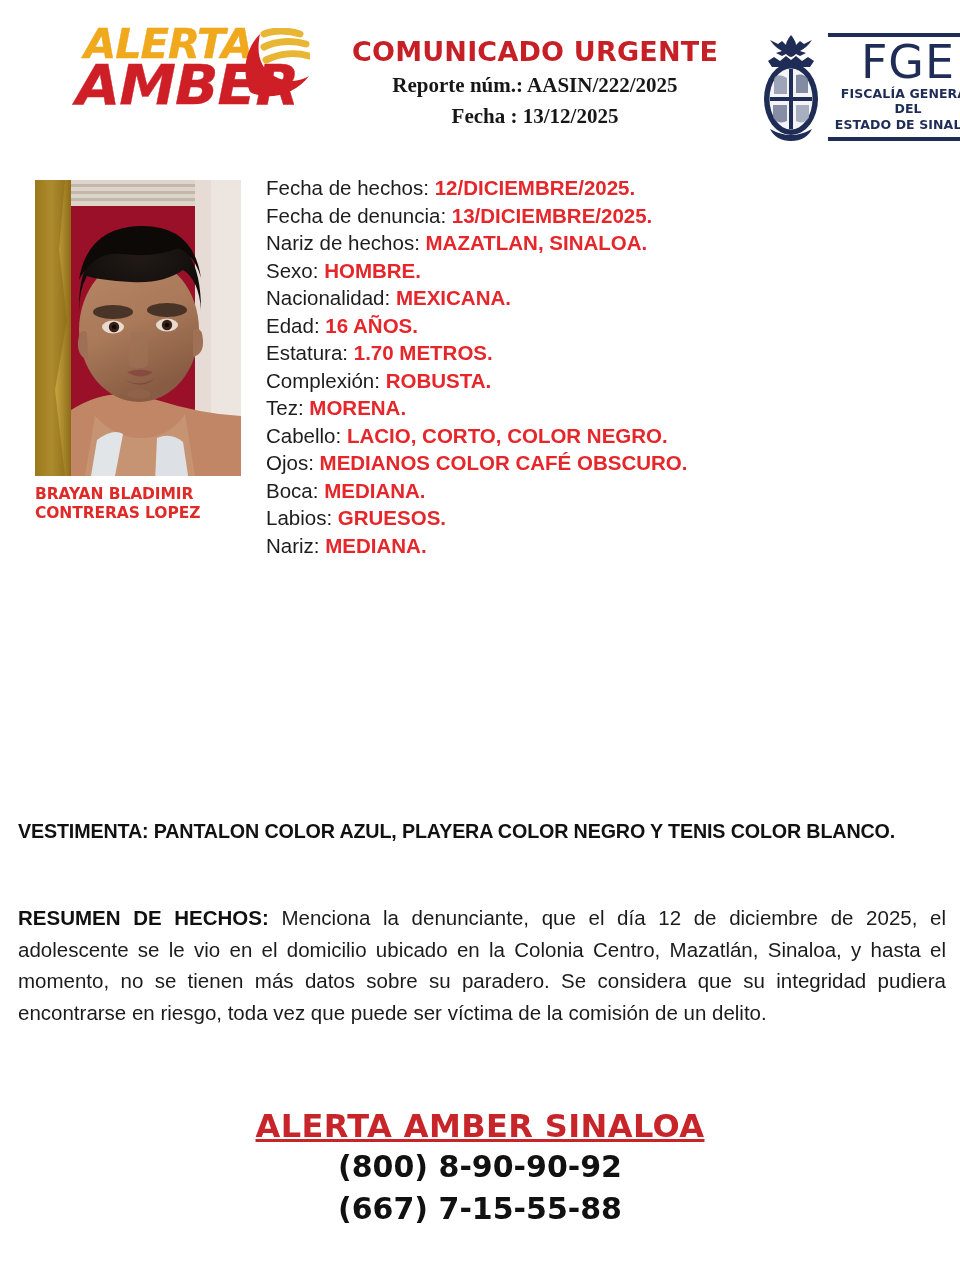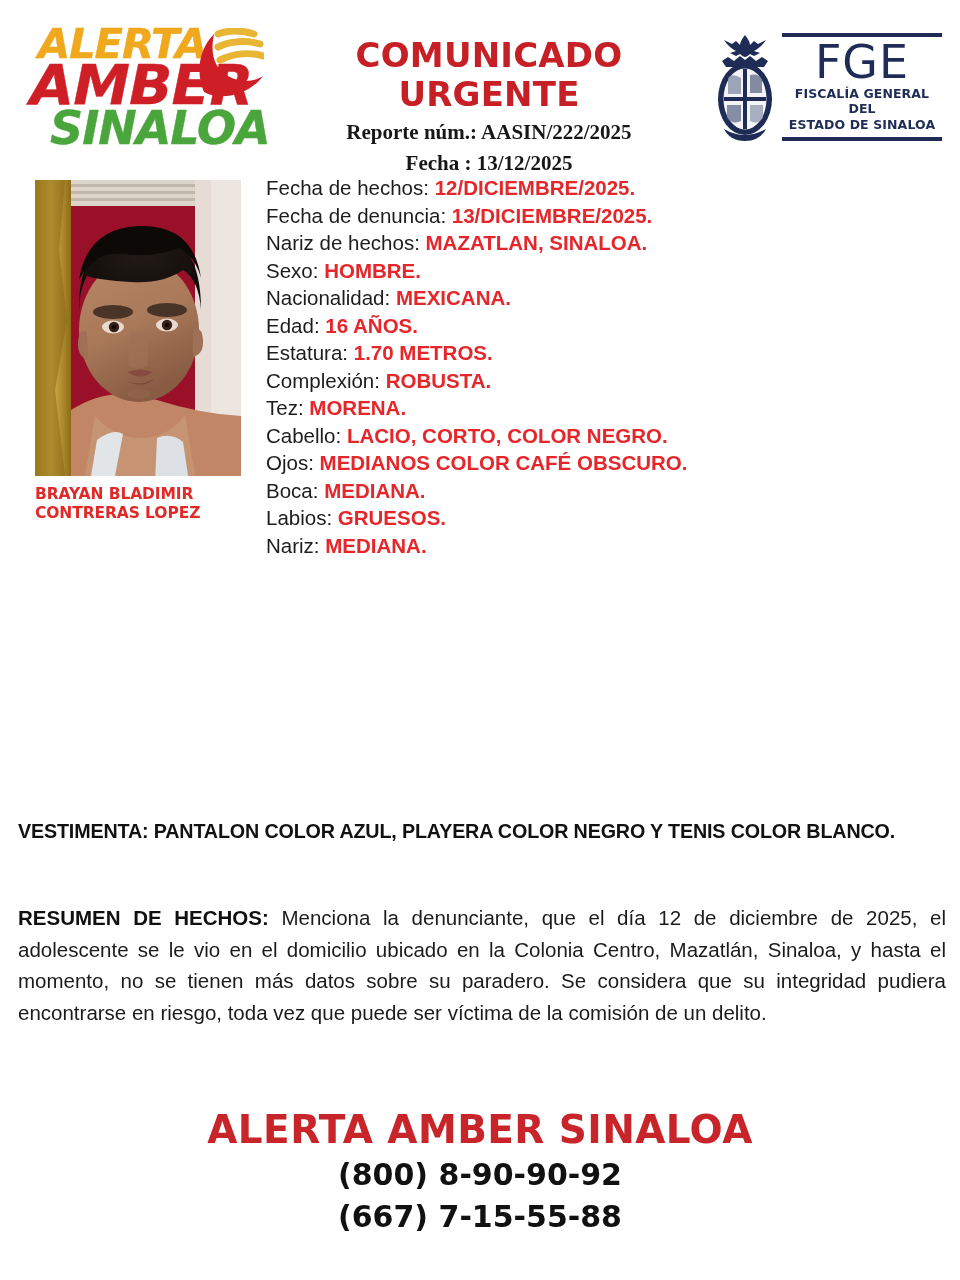--- a/index.html
+++ b/index.html
@@ -13,20 +13,21 @@
     overflow: hidden;
     position: relative;
   }
 
   
   .header {
     position: relative;
     height: 158px;
     display: flex;
     align-items: flex-start;
+    margin-left: 46px;
   }
 
   
   .amber-logo {
     position: absolute;
     left: 28px;
     top: 24px;
     width: 232px;
     height: 132px;
   }
@@ -73,21 +74,21 @@
   
   .header-center {
     position: absolute;
     left: 268px;
     top: 36px;
     width: 442px;
     text-align: center;
   }
   .title-main {
     font-family: "DejaVu Sans", sans-serif;
-    font-size: 34px;
+    font-size: 27px;
     font-weight: bold;
     color: #c62026;
     letter-spacing: 0.2px;
     line-height: 1.15;
   }
   .title-sub {
     font-family: Liberation Serif, serif;
     font-size: 21px;
     font-weight: bold;
     color: #171717;
@@ -219,44 +220,44 @@
   
   .footer {
     position: absolute;
     left: 0;
     top: 1108px;
     width: 960px;
     text-align: center;
   }
   .footer-title {
     font-family: "DejaVu Sans", sans-serif;
-    font-size: 39px;
+    font-size: 32px;
     font-weight: bold;
     color: #c7252a;
     letter-spacing: 0.4px;
     line-height: 1.15;
+    text-decoration: underline;
   }
   .footer-phone {
     font-family: "DejaVu Sans", sans-serif;
     font-size: 30px;
     font-weight: bold;
     color: #111111;
     line-height: 1.33;
     margin-top: 2px;
   }
 </style>
 </head>
 <body>
 
 <div class="header">
 
   <div class="amber-logo">
     <div class="amber-word amber-alerta">ALERTA</div>
     <div class="amber-word amber-amber">AMBER</div>
-    <div class="amber-word amber-sinaloa">SINALOA</div>
     <svg class="amber-swoosh" viewBox="0 0 80 74">
       <path d="M20 64 C12 46 14 22 30 6 C26 26 30 40 44 48 C56 55 70 54 79 48 C66 66 38 74 20 64 Z" fill="#cf1f26"></path>
       <path d="M34 6 C44 2 58 2 70 6" stroke="#e8b534" stroke-width="7" fill="none" stroke-linecap="round"></path>
       <path d="M34 19 C46 13 62 12 76 16" stroke="#e8b534" stroke-width="7" fill="none" stroke-linecap="round"></path>
       <path d="M36 32 C50 25 66 24 79 28" stroke="#e8b534" stroke-width="7" fill="none" stroke-linecap="round"></path>
     </svg>
   </div>
 
   <div class="header-center">
     <div class="title-main">COMUNICADO URGENTE</div>

